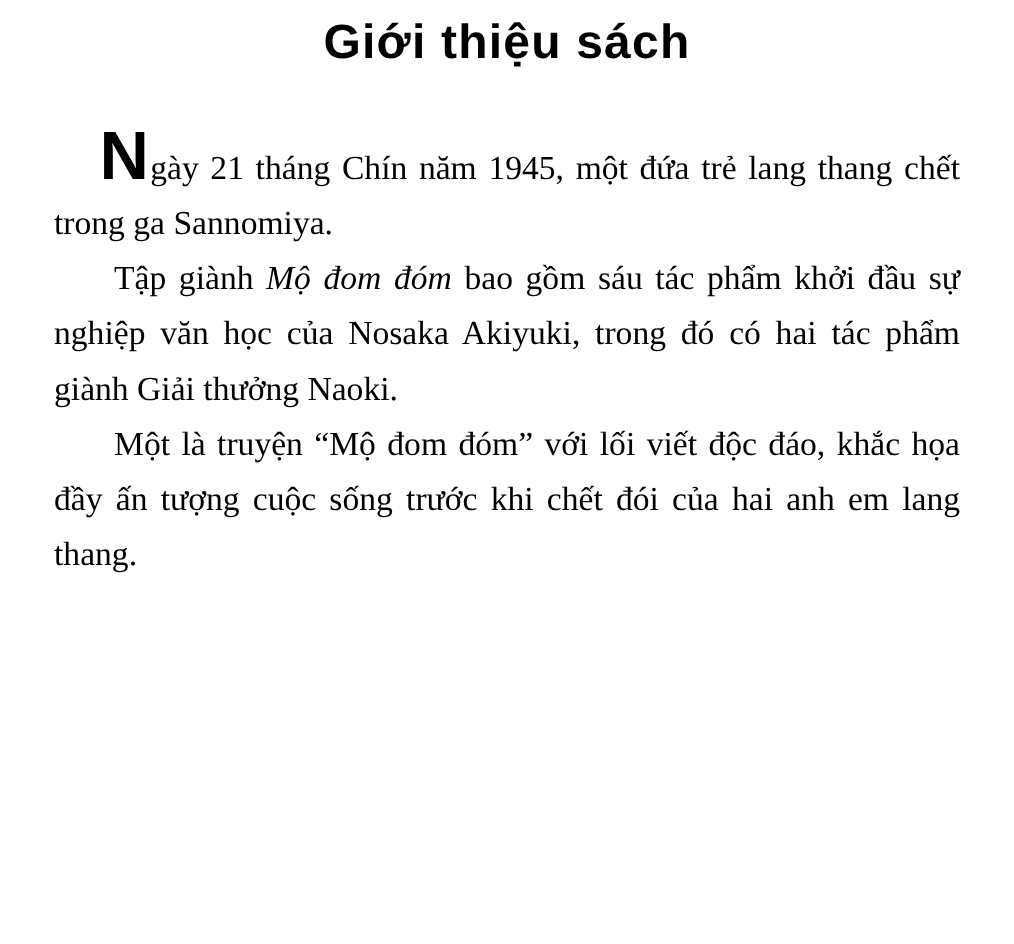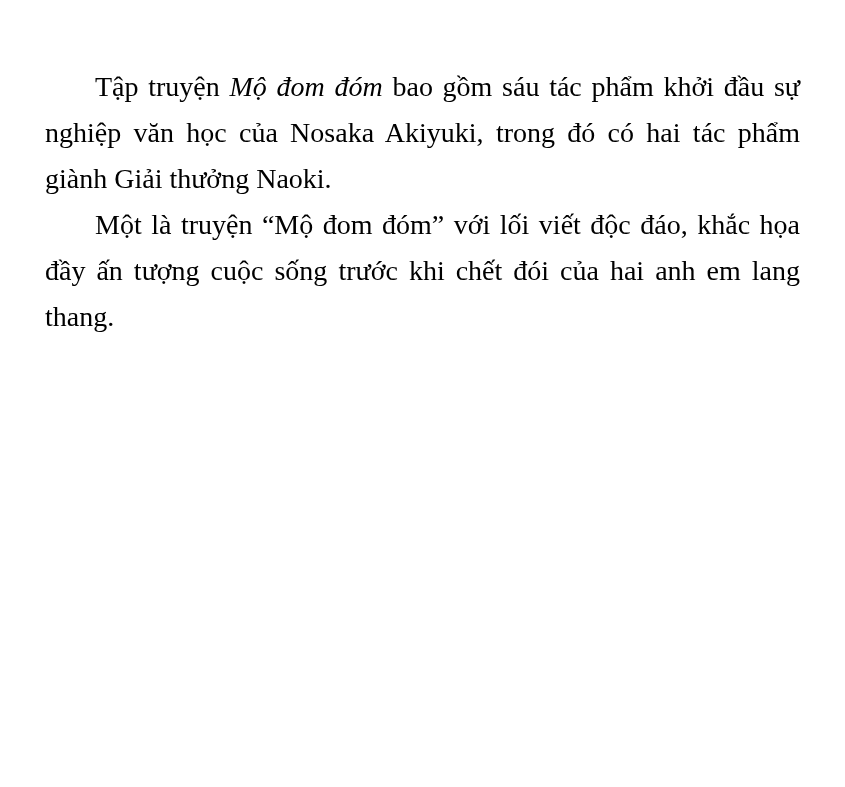--- a/index.html
+++ b/index.html
@@ -49,25 +49,27 @@
     letter-spacing: 1px;
   }
   em.book-ref {
   }
 </style>
 </head>
 <body>
 
 <div class="page">
 
+  <h1 class="book-title">Giới thiệu sách</h1>
 
   <article class="body-text">
 
+    <p class="first-paragraph"><span class="drop-cap">N</span><span>gày 21 tháng Chín năm 1945, một đứa trẻ lang thang chết trong ga Sannomiya.</span></p>
 
 
 
-    <p><span>Tập truyện </span><em class="book-ref">Mộ đom đóm</em><span> bao gồm sáu tác phẩm khởi đầu sự nghiệp văn học của Nosaka Akiyuki, trong đó có hai tác phẩm giành Giải thưởng Naoki.</span></p>
+    <p><span>Tập giành </span><em class="book-ref">Mộ đom đóm</em><span> bao gồm sáu tác phẩm khởi đầu sự nghiệp văn học của Nosaka Akiyuki, trong đó có hai tác phẩm giành Giải thưởng Naoki.</span></p>
 
     <p><span>Một là truyện “Mộ đom đóm” với lối viết độc đáo, khắc họa đầy ấn tượng cuộc sống trước khi chết đói của hai anh em lang thang.</span></p>
 
 
   </article>
 </div>
 
 </body></html>

